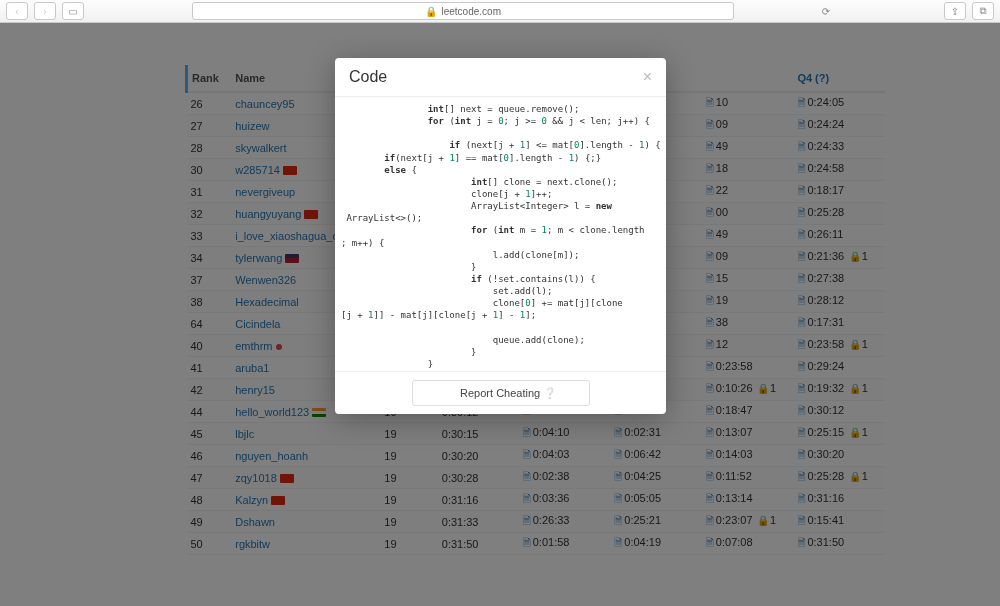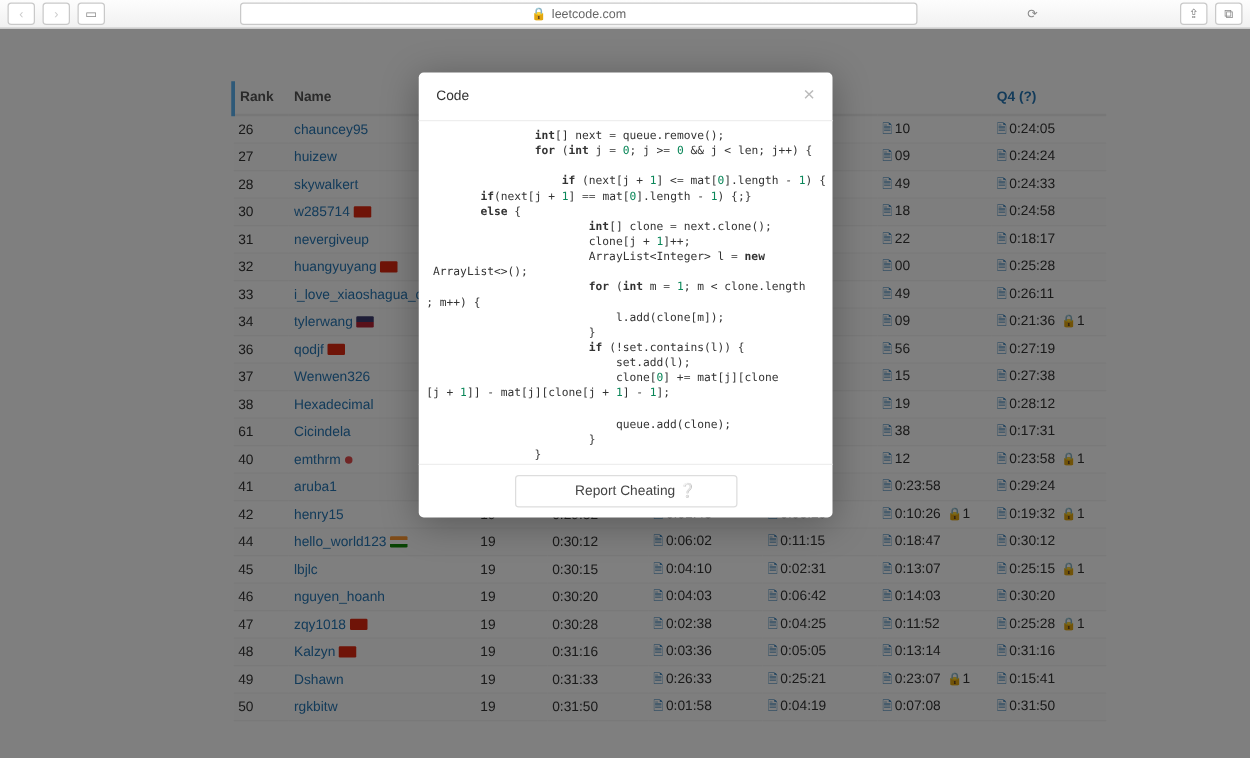--- a/index.html
+++ b/index.html
@@ -20,21 +20,21 @@
   .flag{display:inline-block;width:14px;height:9px;border-radius:1px;vertical-align:middle;margin-left:3px;}
   .flag.cn{background:#de2910;}
   .flag.us{background:linear-gradient(#3c3b6e 50%,#b22234 50%);}
   .flag.in{background:linear-gradient(#ff9933 33%,#fff 33% 66%,#138808 66%);}
   .dot{display:inline-block;width:6px;height:6px;background:#e04b4b;border-radius:50%;vertical-align:middle;margin-left:3px;}
   .file-ic{color:#2777b5;margin-right:2px;font-size:10px;}
   .lock-ic{color:#d9534f;margin-left:2px;font-size:10px;}
   .overlay{position:absolute;inset:0;background:rgba(0,0,0,0.5);}
   .modal{position:absolute;left:335px;top:35px;width:331px;background:#fff;border-radius:4px;box-shadow:0 5px 30px rgba(0,0,0,.3);}
   .modal-head{display:flex;align-items:center;justify-content:space-between;padding:10px 14px;border-bottom:1px solid #eee;}
-  .modal-title{font-size:11px;color:#333;}
+  .modal-title{font-size:16px;color:#333;}
   .modal-close{color:#bbb;font-size:16px;cursor:pointer;}
   .modal-body{height:262px;overflow:hidden;padding:6px 6px 6px 6px;}
   pre.code{margin:0;font-family:"Menlo","Consolas",monospace;font-size:9px;line-height:1.35;color:#333;white-space:pre;}
   .kw{font-weight:bold;}
   .num{color:#098658;}
   .modal-foot{padding:8px 0;border-top:1px solid #eee;}
   .report-btn{display:block;margin:0 auto;width:160px;height:24px;line-height:24px;text-align:center;border:1px solid #ddd;border-radius:3px;font-size:11px;color:#444;background:#fff;padding-left:16px;}
   .col-rank{width:42px;}
   .col-name{width:140px;}
   .col-score{width:54px;}
@@ -160,51 +160,41 @@
             <td>34</td>
             <td><span class="link">tylerwang</span><span class="flag us"></span></td>
             <td></td>
             <td></td>
             <td></td>
             <td></td>
             <td><span class="file-ic">🗎</span>09</td>
             <td><span class="file-ic">🗎</span>0:21:36 <span class="lock-ic">🔒</span>1</td>
           </tr>
           <tr>
-            <td>36</td>
-            <td><span class="link">qodjf</span><span class="flag cn"></span></td>
-            <td></td>
-            <td></td>
-            <td></td>
-            <td></td>
-            <td><span class="file-ic">🗎</span>56</td>
-            <td><span class="file-ic">🗎</span>0:27:19</td>
-          </tr>
-          <tr>
             <td>37</td>
             <td><span class="link">Wenwen326</span></td>
             <td></td>
             <td></td>
             <td></td>
             <td></td>
             <td><span class="file-ic">🗎</span>15</td>
             <td><span class="file-ic">🗎</span>0:27:38</td>
           </tr>
           <tr>
             <td>38</td>
             <td><span class="link">Hexadecimal</span></td>
             <td></td>
             <td></td>
             <td></td>
             <td></td>
             <td><span class="file-ic">🗎</span>19</td>
             <td><span class="file-ic">🗎</span>0:28:12</td>
           </tr>
           <tr>
-            <td>61</td>
+            <td>64</td>
             <td><span class="link">Cicindela</span></td>
             <td></td>
             <td></td>
             <td></td>
             <td></td>
             <td><span class="file-ic">🗎</span>38</td>
             <td><span class="file-ic">🗎</span>0:17:31</td>
           </tr>
           <tr>
             <td>40</td>

